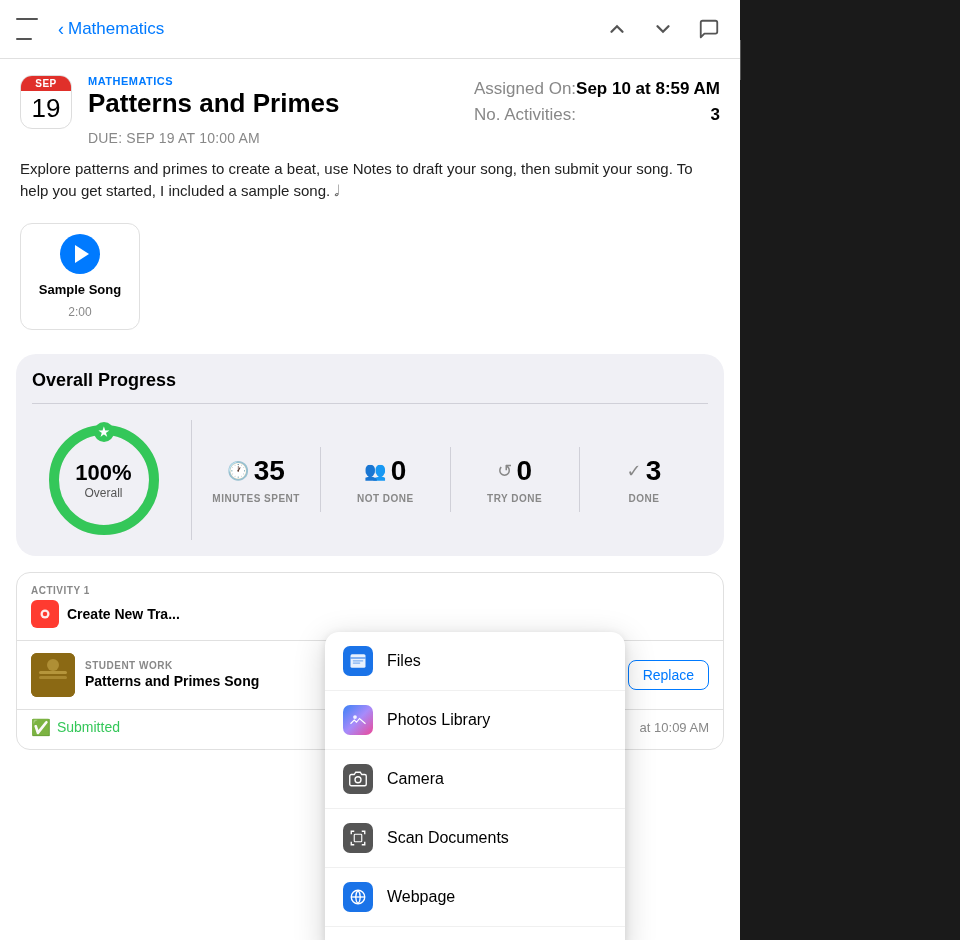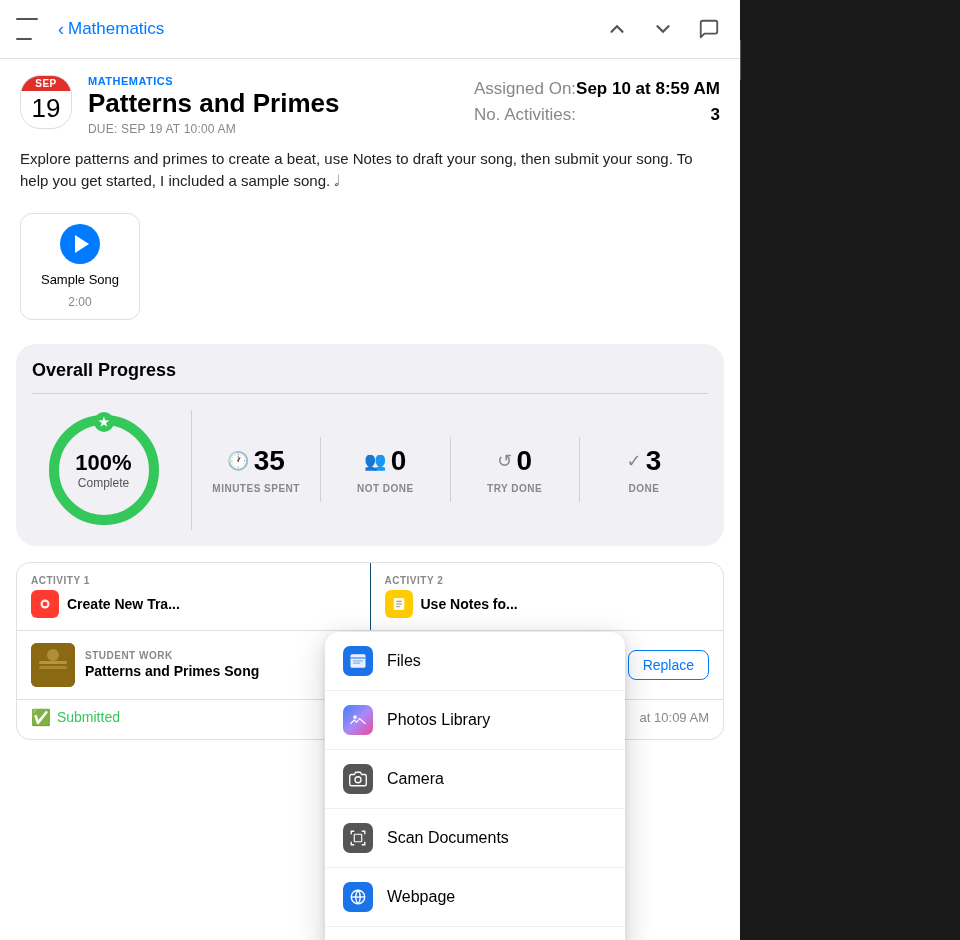--- a/index.html
+++ b/index.html
@@ -70,21 +70,21 @@
     
     .assignment-header {
       display: flex;
       align-items: flex-start;
       padding: 16px 20px 12px 20px;
       gap: 16px;
     }
     .calendar-icon {
       width: 52px;
       min-width: 52px;
-      border-radius: 20px;
+      border-radius: 12px;
       overflow: hidden;
       border: 1px solid #ddd;
       background: #fff;
     }
     .calendar-month {
       background: #e0302a;
       color: #fff;
       font-size: 10px;
       font-weight: 600;
       text-align: center;
@@ -107,23 +107,23 @@
       text-transform: uppercase;
       margin-bottom: 2px;
     }
     .assignment-title {
       font-size: 26px;
       font-weight: 700;
       color: #000;
       line-height: 1.1;
     }
     .assignment-due {
-      font-size: 12px;
+      font-size: 14px;
       color: #888;
-      margin-top: 4px;
+      margin-top: 12px;
       font-weight: 500;
       letter-spacing: 0.2px;
     }
     .assignment-meta {
       display: flex;
       flex-direction: column;
       gap: 6px;
       min-width: 220px;
       padding-top: 4px;
     }
@@ -175,21 +175,21 @@
     }
     .play-triangle {
       width: 0; height: 0;
       border-top: 9px solid transparent;
       border-bottom: 9px solid transparent;
       border-left: 14px solid #fff;
       margin-left: 3px;
     }
     .song-name {
       font-size: 13px;
-      font-weight: 400;
+      font-weight: 700;
       color: #000;
       text-align: center;
     }
     .song-duration {
       font-size: 12px;
       color: #888;
     }
 
     
     .progress-section {
@@ -510,21 +510,21 @@
         <div class="circle-wrap">
           <svg width="120" height="120" viewBox="0 0 120 120">
             <circle cx="60" cy="60" r="50" fill="none" stroke="#e0e0e0" stroke-width="10"></circle>
             <circle cx="60" cy="60" r="50" fill="none" stroke="#34c759" stroke-width="10" stroke-dasharray="314.16" stroke-dashoffset="0" stroke-linecap="round" transform="rotate(-90 60 60)"></circle>
 
             <circle cx="60" cy="12" r="10" fill="#34c759"></circle>
             <text x="60" y="16" text-anchor="middle" fill="#fff" font-size="12" font-weight="bold">★</text>
           </svg>
           <div class="circle-text">
             <span class="circle-percent">100%</span>
-            <span class="circle-complete">Complete</span>
+            <span class="circle-complete">Overall</span>
           </div>
         </div>
       </div>
 
       <div class="stat-item">
         <div class="stat-value-row">
           <span class="stat-icon">🕐</span>
           <span class="stat-number">35</span>
         </div>
         <div class="stat-label">MINUTES SPENT</div>
@@ -565,34 +565,20 @@
           <div class="activity-app-icon garageband">
             <svg width="18" height="18" viewBox="0 0 24 24">
                 <circle cx="12" cy="12" r="6" fill="#fff" opacity="0.9"></circle>
                 <circle cx="12" cy="12" r="3" fill="#ff3b30"></circle>
               </svg>
           </div>
           <span class="activity-name">Create New Tra...</span>
         </div>
       </div>
 
-      <div class="activity-cell">
-        <div class="activity-label">ACTIVITY 2</div>
-        <div class="activity-icon-name">
-          <div class="activity-app-icon notes">
-            <svg width="16" height="16" viewBox="0 0 24 24">
-                <rect x="4" y="3" width="16" height="18" rx="2" fill="#fff" opacity="0.9"></rect>
-                <line x1="8" y1="8" x2="16" y2="8" stroke="#888" stroke-width="1.5"></line>
-                <line x1="8" y1="12" x2="16" y2="12" stroke="#888" stroke-width="1.5"></line>
-                <line x1="8" y1="16" x2="13" y2="16" stroke="#888" stroke-width="1.5"></line>
-              </svg>
-          </div>
-          <span class="activity-name">Use Notes fo...</span>
-        </div>
-      </div>
     </div>
 
     <div class="student-work-row">
       <div class="student-work-thumb">
         <svg width="44" height="44" viewBox="0 0 44 44">
           <rect width="44" height="44" fill="#8B6914"></rect>
           <rect x="8" y="18" width="28" height="3" rx="1.5" fill="#c8a84b" opacity="0.7"></rect>
           <rect x="8" y="23" width="28" height="3" rx="1.5" fill="#c8a84b" opacity="0.5"></rect>
           <circle cx="22" cy="12" r="6" fill="#c8a84b" opacity="0.6"></circle>
         </svg>

